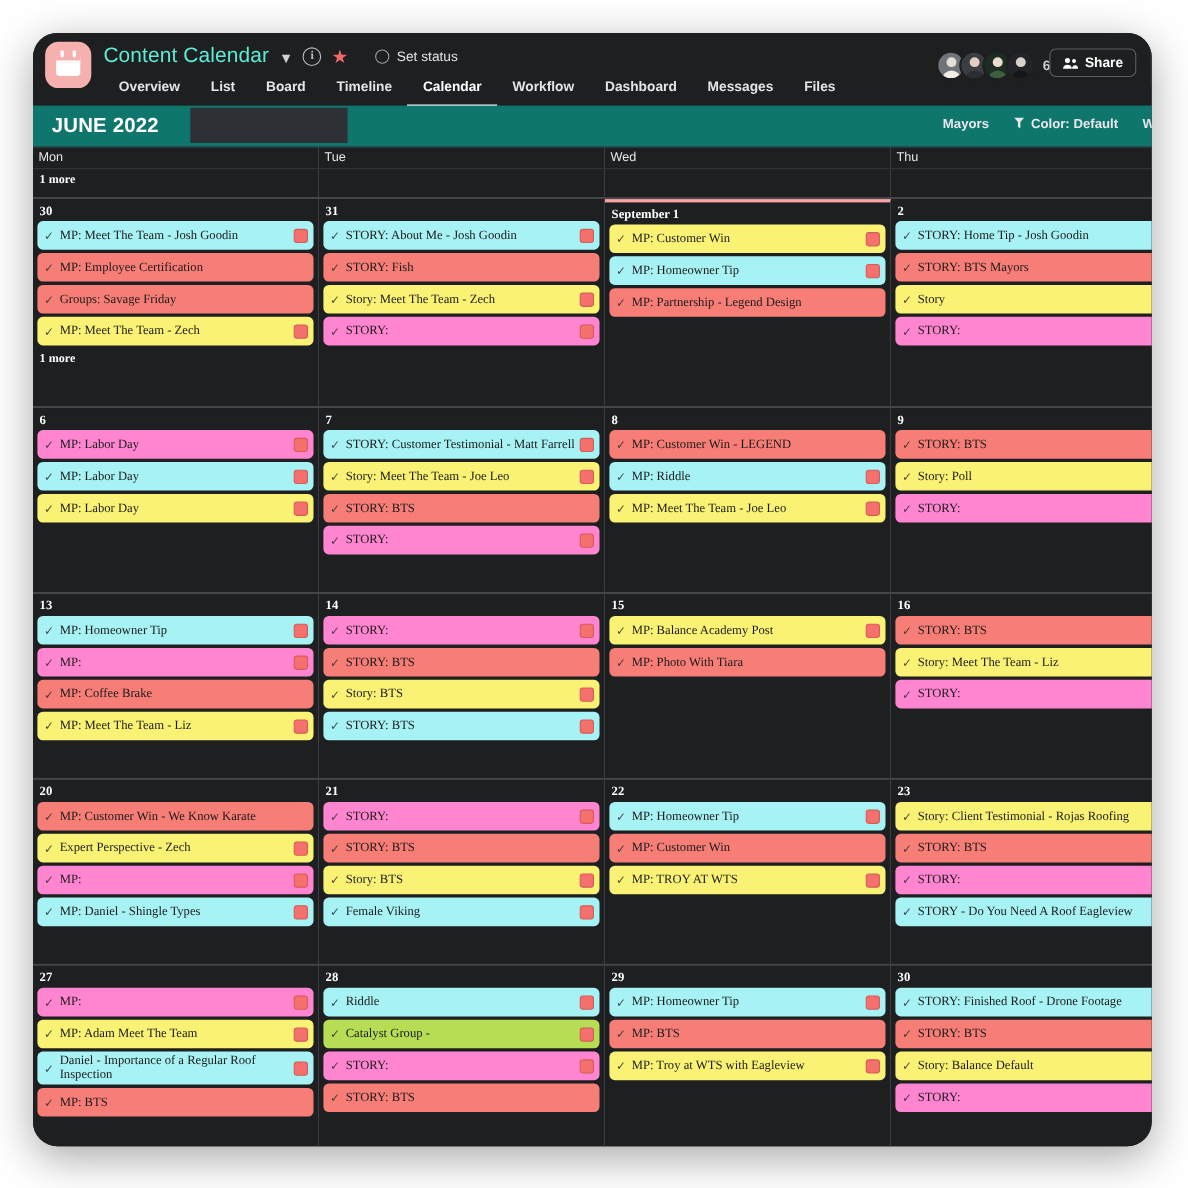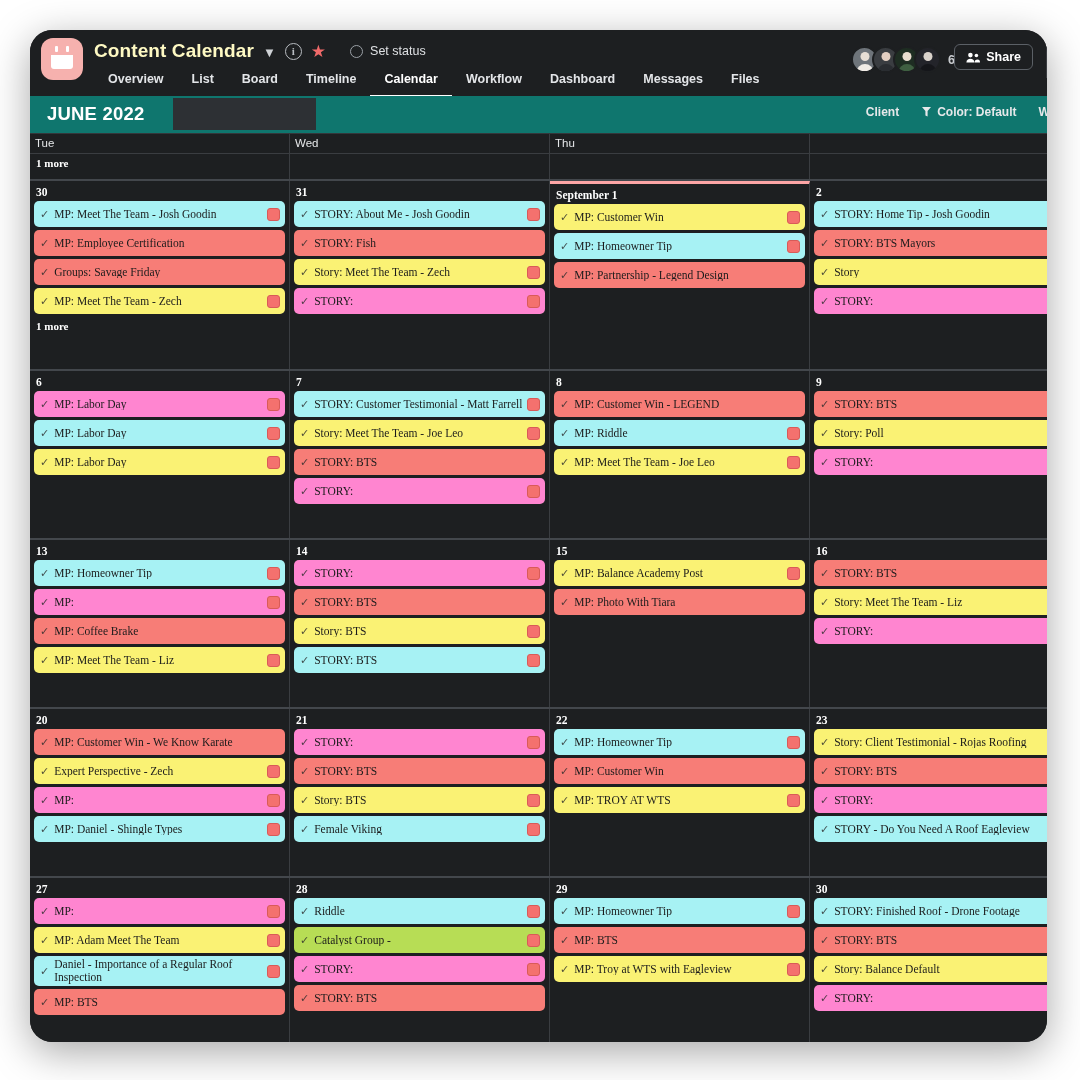--- a/index.html
+++ b/index.html
@@ -16,21 +16,21 @@
   .topbar{position:relative;height:66px;background:#1d1f21;}
   .proj-icon{position:absolute;left:11px;top:8px;width:42px;height:42px;border-radius:12px;
     background:#f6b1ae;display:flex;align-items:center;justify-content:center;}
   .proj-icon .cal{width:22px;height:20px;background:#fff;border-radius:3px;position:relative;}
   .proj-icon .cal:before{content:"";position:absolute;left:0;right:0;top:0;height:6px;
      background:#f6b1ae;border-bottom:2px solid #fff;}
   .proj-icon .cal:after{content:"";position:absolute;left:4px;top:-3px;width:3px;height:6px;
      background:#fff;border-radius:1px;box-shadow:11px 0 0 #fff;}
 
   .title-row{position:absolute;left:64px;top:10px;display:flex;align-items:center;gap:9px;}
-  .proj-title{font-size:19px;font-weight:bold;color:#fef9c3;letter-spacing:.1px;}
+  .proj-title{font-size:19px;font-weight:normal;color:#5eead4;letter-spacing:.1px;}
   .chev{color:#cfd2d6;font-size:13px;line-height:1;transform:translateY(1px);}
   .info-ic{width:15px;height:15px;border:1.6px solid #b9bdc2;border-radius:50%;
      color:#b9bdc2;font-size:11px;font-weight:bold;display:flex;align-items:center;justify-content:center;
      font-family:"Liberation Serif",serif;}
   .star-ic{color:#f06a6a;font-size:17px;line-height:1;}
   .setstatus{display:flex;align-items:center;gap:7px;margin-left:15px;color:#dfe1e4;font-size:12.5px;}
   .circ{width:11px;height:11px;border:1.5px solid #9aa0a6;border-radius:50%;}
 
   .tabs{position:absolute;left:64px;top:38px;display:flex;gap:0;}
   .tab{font-size:12.5px;font-weight:bold;color:#e3e5e8;padding:4px 14px 9px 14px;
@@ -156,35 +156,36 @@
       <span>Share</span>
     </div>
     <div class="topdiv"></div>
   </div>
 
   <div class="toolbar">
     <div class="month-sel"></div>
     <div class="month">JUNE 2022</div>
     <div class="tb-right">
       <div class="tb-item">
-        <span>Client</span>
+        <span>Mayors</span>
       </div>
       <div class="tb-item">
         <svg width="11" height="12" viewBox="0 0 11 12">
           <path d="M1 1h9l-3.4 4v5.6L4.4 9.4V5z" fill="#e6e8ea"></path>
         </svg>
         <span>Color: Default</span>
       </div>
       <div class="tb-item">
         <span>Wee</span>
       </div>
     </div>
   </div>
 
   <div class="cal-head" id="weekdays">
+      <div>Mon</div>
       <div>Tue</div>
       <div>Wed</div>
       <div>Thu</div>
     </div>
   <div class="grid" id="grid">
       <div class="week">
         <div class="day row-top">
           <div class="more">1 more</div>
         </div>
         <div class="day row-top"></div>

